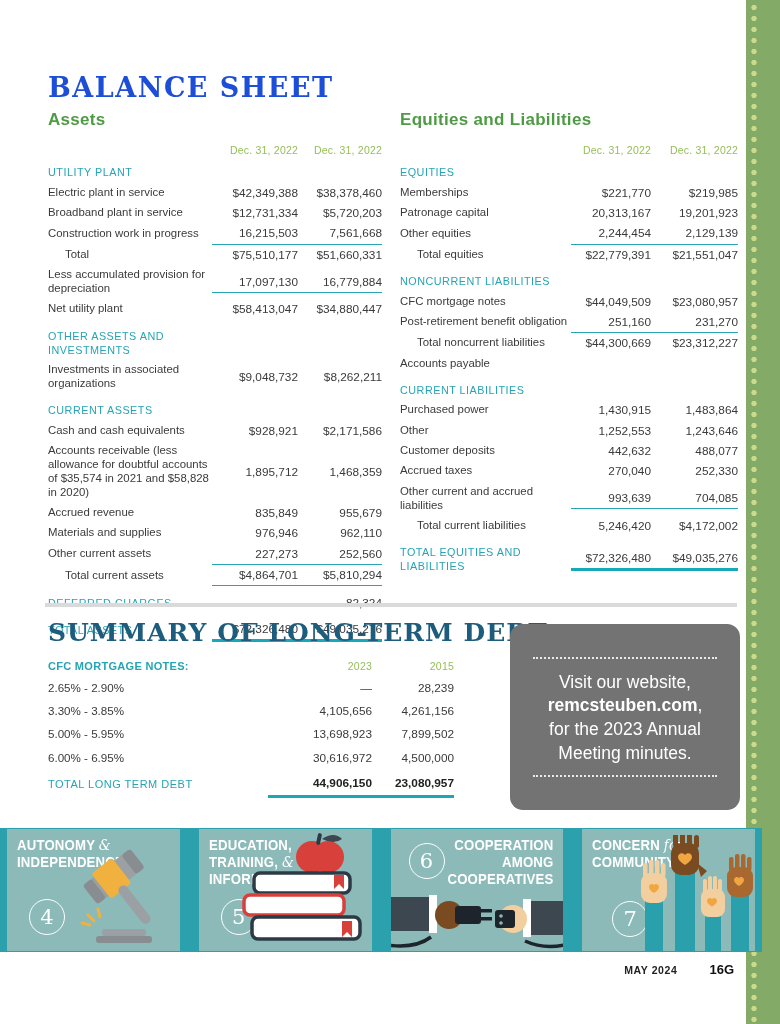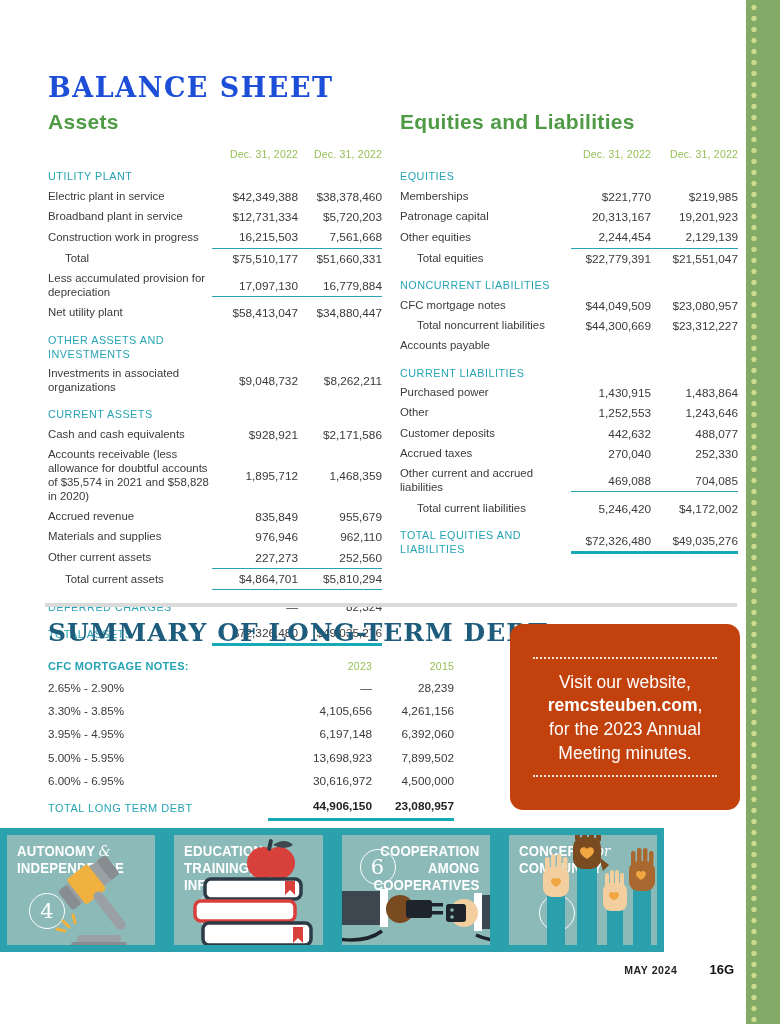--- a/index.html
+++ b/index.html
@@ -15,21 +15,21 @@
     background-image:radial-gradient(circle, #cbda8b 2.4px, rgba(0,0,0,0) 2.9px);
     background-size:8px 11px; background-repeat:repeat-y;
   }
   
   .bs-title{
     position:absolute; left:48px; top:72px;
     font-family:"DejaVu Serif", serif; font-weight:700; font-size:27px;
     letter-spacing:1.5px; color:#1d4ed8;
   }
   .col-heading{
-    font-size:21px; font-weight:700; color:#4f9b45; letter-spacing:.3px;
+    font-size:17px; font-weight:700; color:#4f9b45; letter-spacing:.3px;
   }
   
   .fin{ position:absolute; top:110px; }
   .fin-assets{ left:48px; width:334px; }
   .fin-eq{ left:400px; width:338px; }
   .tblhead{ display:grid; margin-top:14px; align-items:end; }
   .fin-assets .tblhead, .fin-assets .row{ grid-template-columns:1fr 86px 84px; }
   .fin-eq .tblhead, .fin-eq .row{ grid-template-columns:1fr 80px 87px; }
   .tblhead .ch{ text-align:right; font-size:10.5px; font-weight:400; color:#94bf55; letter-spacing:.2px; padding-left:6px; }
   .tbl{ margin-top:4px; }
@@ -53,30 +53,30 @@
   .debt .tblhead, .debt .row{ grid-template-columns:1fr 104px 82px; }
   .debt .tblhead{ margin-top:0; }
   .debt .tblhead .dlab{ font-size:11px; font-weight:700; color:#26a4b4; letter-spacing:.3px; }
   .debt .row .lab{ font-size:11.6px; padding:4.6px 0; }
   .debt .row .v{ font-size:11.8px; padding:4.6px 0 4.6px 6px; }
   .debt .row.sec{ margin-top:2px; }
   .debt .row.sec .lab{ font-size:11px; }
   
   .callout{
     position:absolute; left:510px; top:624px; width:230px; height:186px;
-    background:#c2410c; border-radius:13px; color:#fff;
+    background:#737373; border-radius:13px; color:#fff;
     display:flex; flex-direction:column; justify-content:center; align-items:center;
   }
   .callout .dots{ width:184px; border-top:2px dotted rgba(255,255,255,.85); }
   .callout .ctext{ padding:12px 0 10px; text-align:center; font-size:17.5px; line-height:1.35; }
   .callout .ctext .b{ font-weight:700; }
   
   .banner{
-    position:absolute; left:0; top:828px; width:664px; height:124px;
-    background:#2aa1ad; display:flex; gap:19px; padding:7px 7px;
+    position:absolute; left:0; top:828px; width:762px; height:124px;
+    background:#2aa1ad; display:flex; gap:19px; padding:1px 7px;
   }
   .panel{ position:relative; flex:1 1 0; background:#8cbab8; overflow:hidden; }
   .bt{ position:absolute; top:8px; left:10px; color:#fff; transform:scaleX(.88); transform-origin:left top; }
   .bt.right{ left:auto; right:10px; text-align:right; transform-origin:right top; }
   .bt-line{ font-size:15px; font-weight:700; letter-spacing:.2px; line-height:1.12; white-space:nowrap; }
   .bt-line .amp, .bt-line .fancy{ font-family:"DejaVu Serif", serif; font-style:italic; font-weight:400; text-transform:none; }
   .num{
     position:absolute; width:36px; height:36px; border:1.7px solid #fff; border-radius:50%;
     color:#fff; font-family:"DejaVu Serif", serif; font-size:21px;
     display:flex; align-items:center; justify-content:center;
@@ -236,20 +236,25 @@
         <div class="row sec">
           <div class="lab">NONCURRENT LIABILITIES</div>
           <div class="v v1"></div>
           <div class="v v2"></div>
         </div>
         <div class="row">
           <div class="lab">CFC mortgage notes</div>
           <div class="v v1">$44,049,509</div>
           <div class="v v2">$23,080,957</div>
         </div>
+        <div class="row rule">
+          <div class="lab">Post-retirement benefit obligation</div>
+          <div class="v v1">251,160</div>
+          <div class="v v2">231,270</div>
+        </div>
         <div class="row ind">
           <div class="lab">Total noncurrent liabilities</div>
           <div class="v v1">$44,300,669</div>
           <div class="v v2">$23,312,227</div>
         </div>
         <div class="row">
           <div class="lab">Accounts payable</div>
           <div class="v v1"></div>
           <div class="v v2"></div>
         </div>
@@ -273,21 +278,21 @@
           <div class="v v1">442,632</div>
           <div class="v v2">488,077</div>
         </div>
         <div class="row">
           <div class="lab">Accrued taxes</div>
           <div class="v v1">270,040</div>
           <div class="v v2">252,330</div>
         </div>
         <div class="row rule">
           <div class="lab">Other current and accrued liabilities</div>
-          <div class="v v1">469,088</div>
+          <div class="v v1">993,639</div>
           <div class="v v2">704,085</div>
         </div>
         <div class="row ind">
           <div class="lab">Total current liabilities</div>
           <div class="v v1">5,246,420</div>
           <div class="v v2">$4,172,002</div>
         </div>
         <div class="row sec thick">
           <div class="lab">TOTAL EQUITIES AND LIABILITIES</div>
           <div class="v v1">$72,326,480</div>
@@ -309,25 +314,20 @@
     <div class="tbl">
         <div class="row">
           <div class="lab">2.65% - 2.90%</div>
           <div class="v v1">—</div>
           <div class="v v2">28,239</div>
         </div>
         <div class="row">
           <div class="lab">3.30% - 3.85%</div>
           <div class="v v1">4,105,656</div>
           <div class="v v2">4,261,156</div>
-        </div>
-        <div class="row">
-          <div class="lab">3.95% - 4.95%</div>
-          <div class="v v1">6,197,148</div>
-          <div class="v v2">6,392,060</div>
         </div>
         <div class="row">
           <div class="lab">5.00% - 5.95%</div>
           <div class="v v1">13,698,923</div>
           <div class="v v2">7,899,502</div>
         </div>
         <div class="row">
           <div class="lab">6.00% - 6.95%</div>
           <div class="v v1">30,616,972</div>
           <div class="v v2">4,500,000</div>

